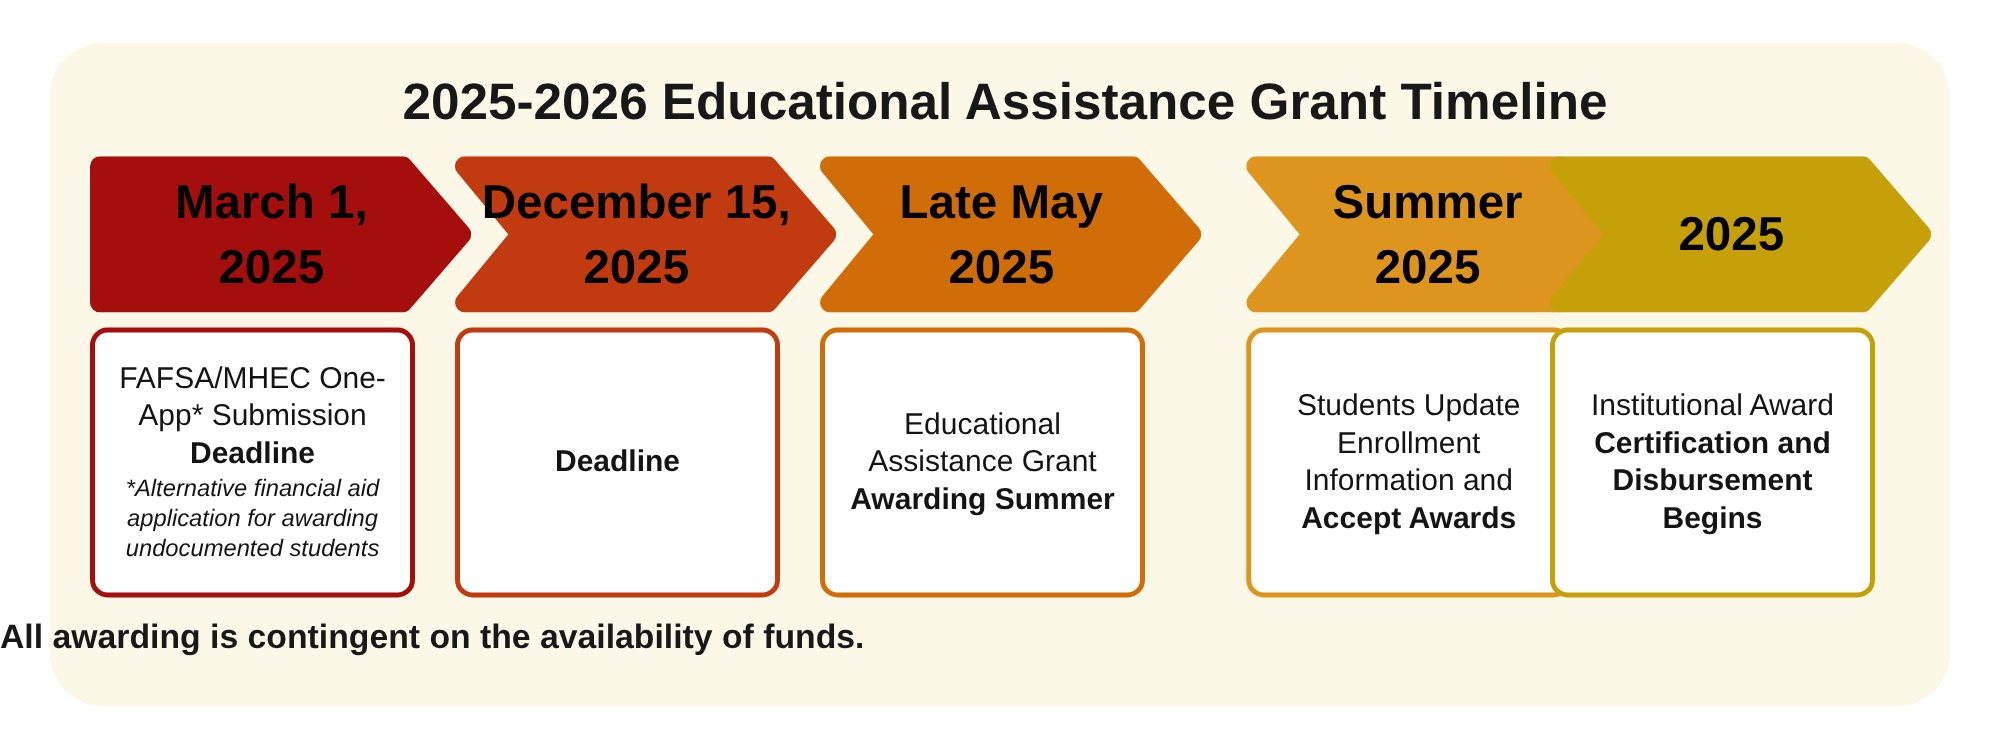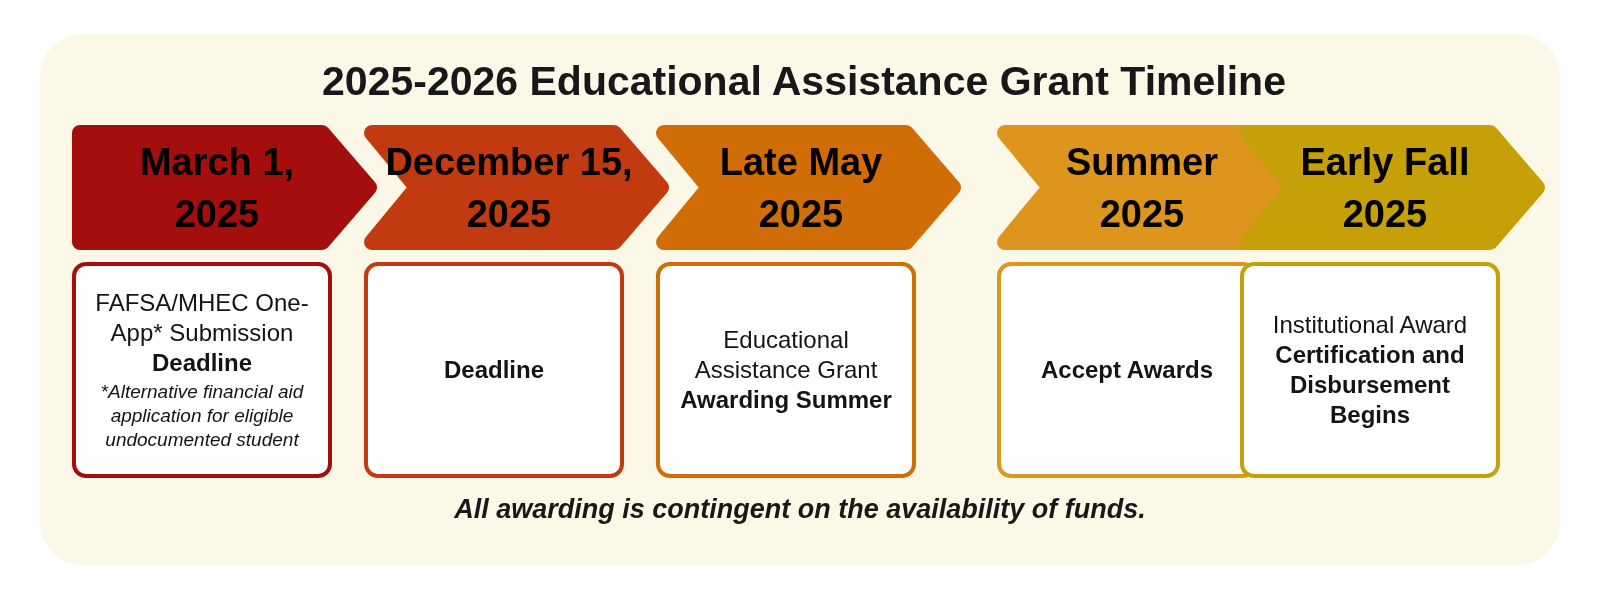--- a/index.html
+++ b/index.html
@@ -103,24 +103,23 @@
     font-size: 19px;
     line-height: 24px;
     margin-top: 2px;
   }
   .note-foot:empty { display: none; }
   .footer {
     position: absolute;
     left: 0;
     top: 494px;
     width: 1600px;
-    text-align: center;
+    text-align: left;
     font-size: 27px;
     font-weight: bold;
-    font-style: italic;
     color: #181818;
   }
 </style>
 </head>
 <body>
 
 <div class="canvas">
   <div class="card"></div>
 
   <div class="title">2025-2026 Educational Assistance Grant Timeline</div>
@@ -129,21 +128,21 @@
     <svg class="chev" viewBox="0 0 305 125" aria-hidden="true">
       <path d="M 8 8 L 250 8 L 297 62.5 L 250 117 L 8 117 Z"></path>
     </svg>
     <div class="chev-label">
       <div>March 1,</div>
       <div>2025</div>
     </div>
     <div class="note">
       <div class="note-text">FAFSA/MHEC One-App* Submission</div>
       <div class="note-bold">Deadline</div>
-      <div class="note-foot">*Alternative financial aid application for eligible undocumented student</div>
+      <div class="note-foot">*Alternative financial aid application for awarding undocumented students</div>
     </div>
   </div>
 
   <div class="stage s1" style="--c: #C23B10;">
     <svg class="chev" viewBox="0 0 305 125" aria-hidden="true">
       <path d="M 8 8 L 250 8 L 297 62.5 L 250 117 L 8 117 L 53 62.5 Z"></path>
     </svg>
     <div class="chev-label">
       <div>December 15,</div>
       <div>2025</div>
@@ -170,31 +169,31 @@
 
   <div class="stage s3" style="--c: #DE951D;">
     <svg class="chev" viewBox="0 0 305 125" aria-hidden="true">
       <path d="M 8 8 L 250 8 L 297 62.5 L 250 117 L 8 117 L 53 62.5 Z"></path>
     </svg>
     <div class="chev-label">
       <div>Summer</div>
       <div>2025</div>
     </div>
     <div class="note">
+      <div class="note-text">Students Update Enrollment Information and</div>
       <div class="note-bold">Accept Awards</div>
 
     </div>
   </div>
 
   <div class="stage s4" style="--c: #C6A008;">
     <svg class="chev" viewBox="0 0 305 125" aria-hidden="true">
       <path d="M 8 8 L 250 8 L 297 62.5 L 250 117 L 8 117 L 53 62.5 Z"></path>
     </svg>
     <div class="chev-label">
-      <div>Early Fall</div>
       <div>2025</div>
     </div>
     <div class="note">
       <div class="note-text">Institutional Award</div>
       <div class="note-bold">Certification and Disbursement Begins</div>
 
     </div>
   </div>
 
   <div class="footer">All awarding is contingent on the availability of funds.</div>

